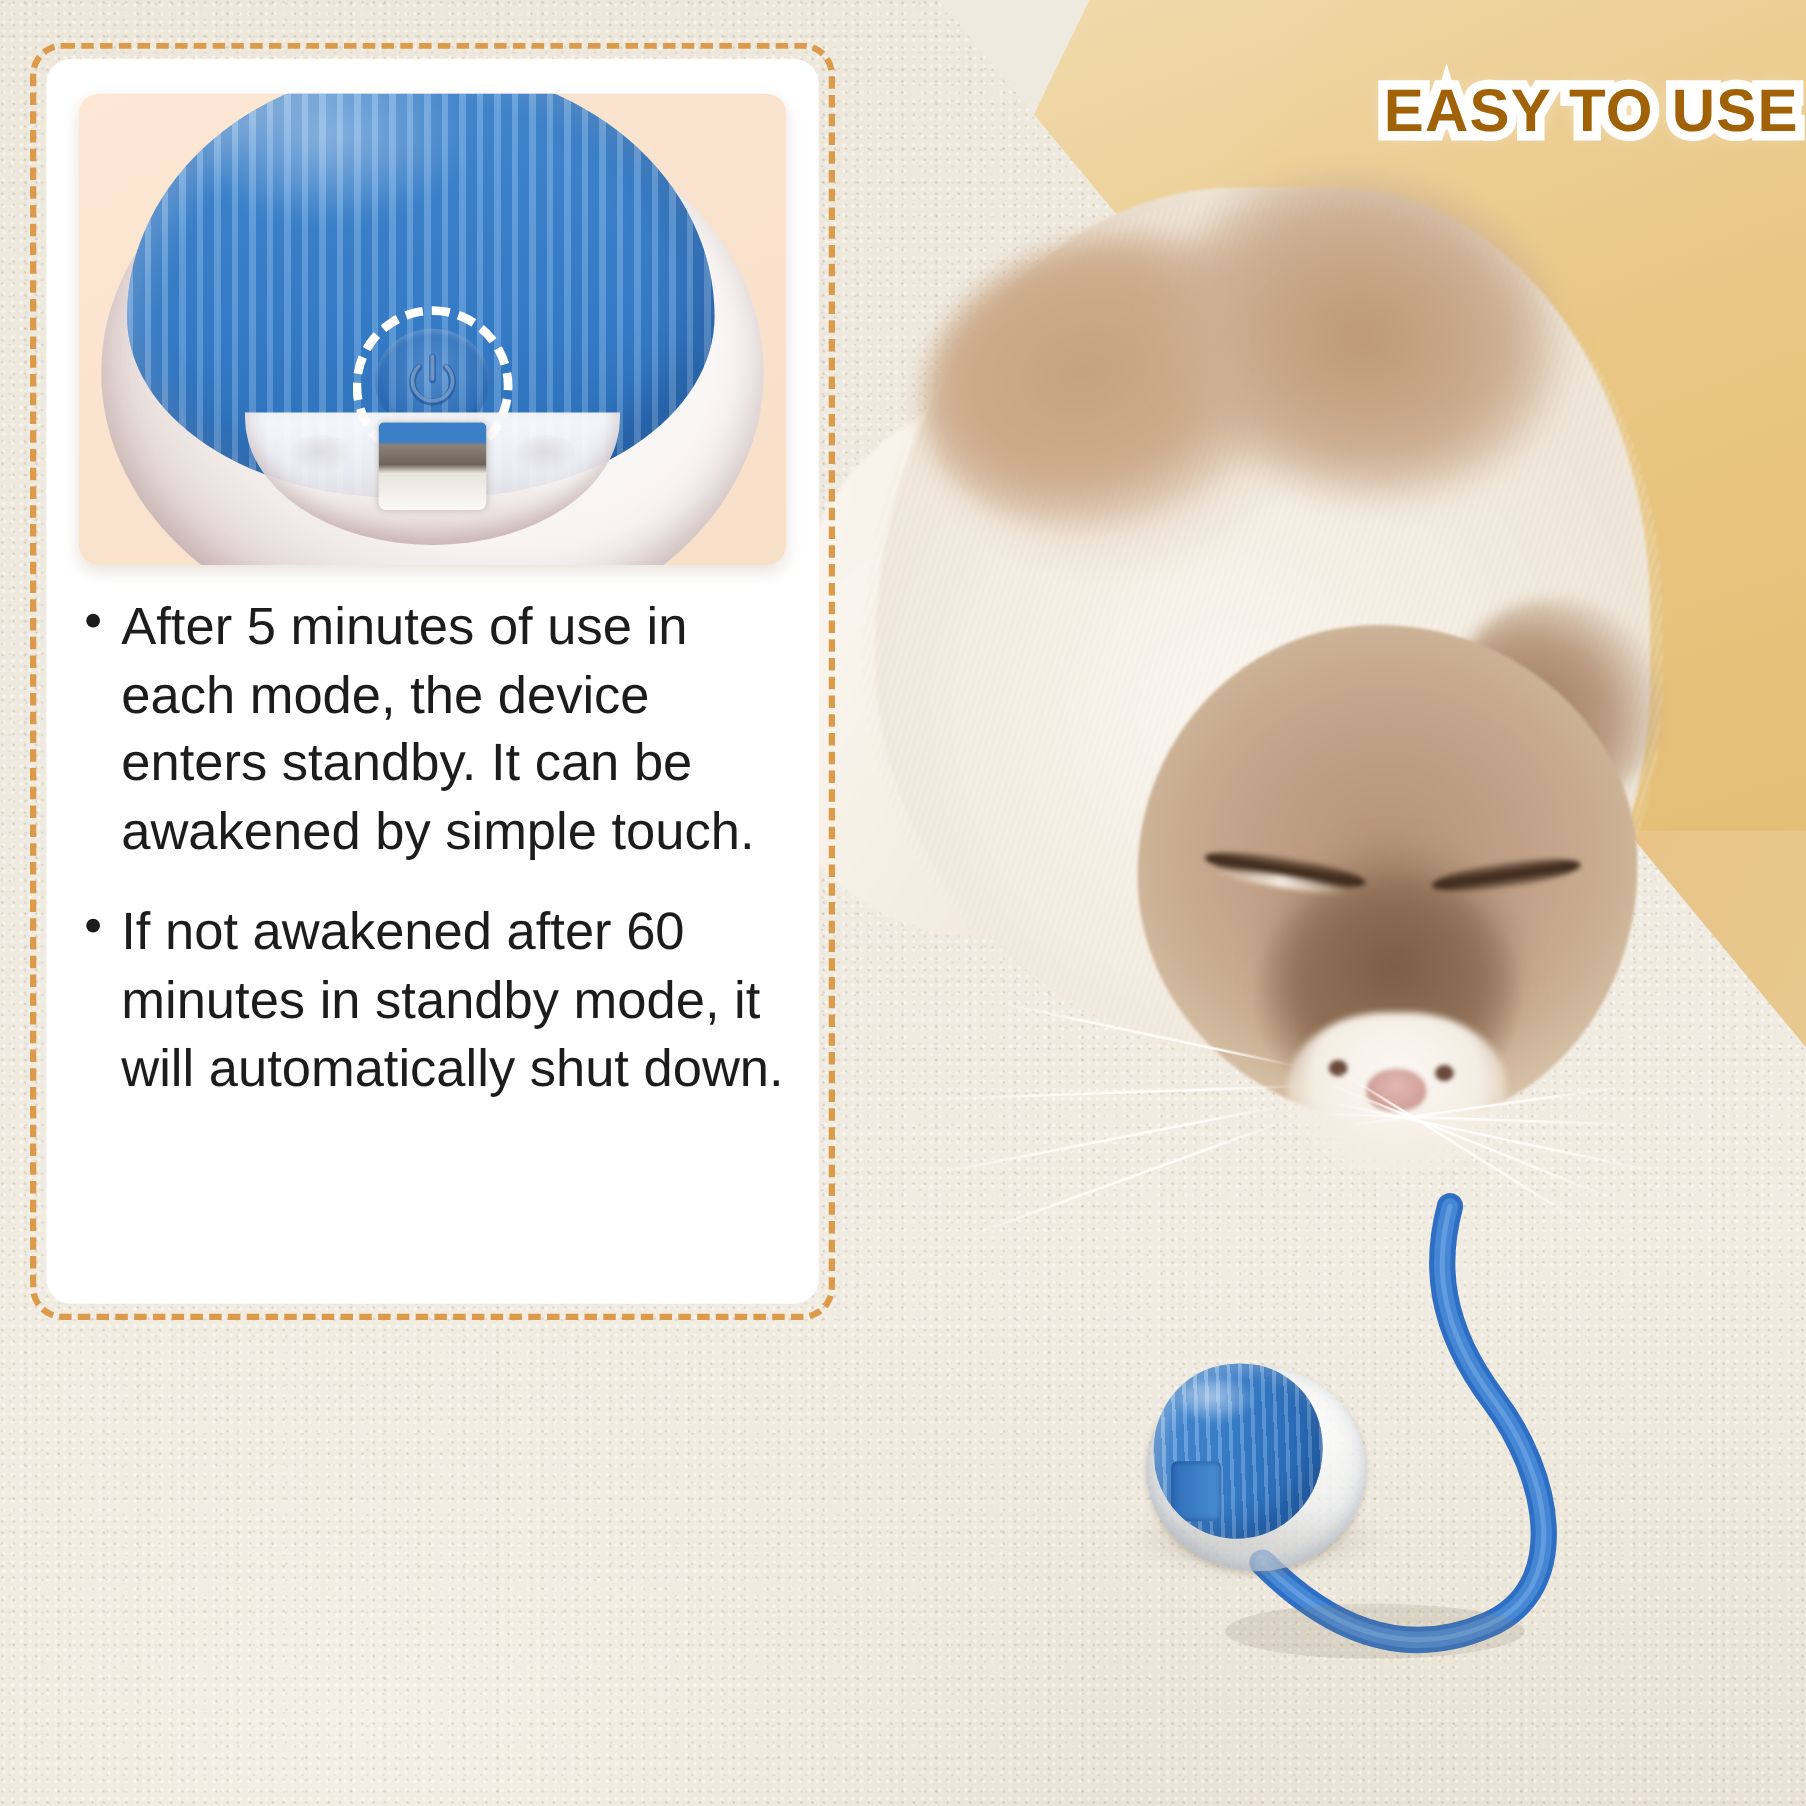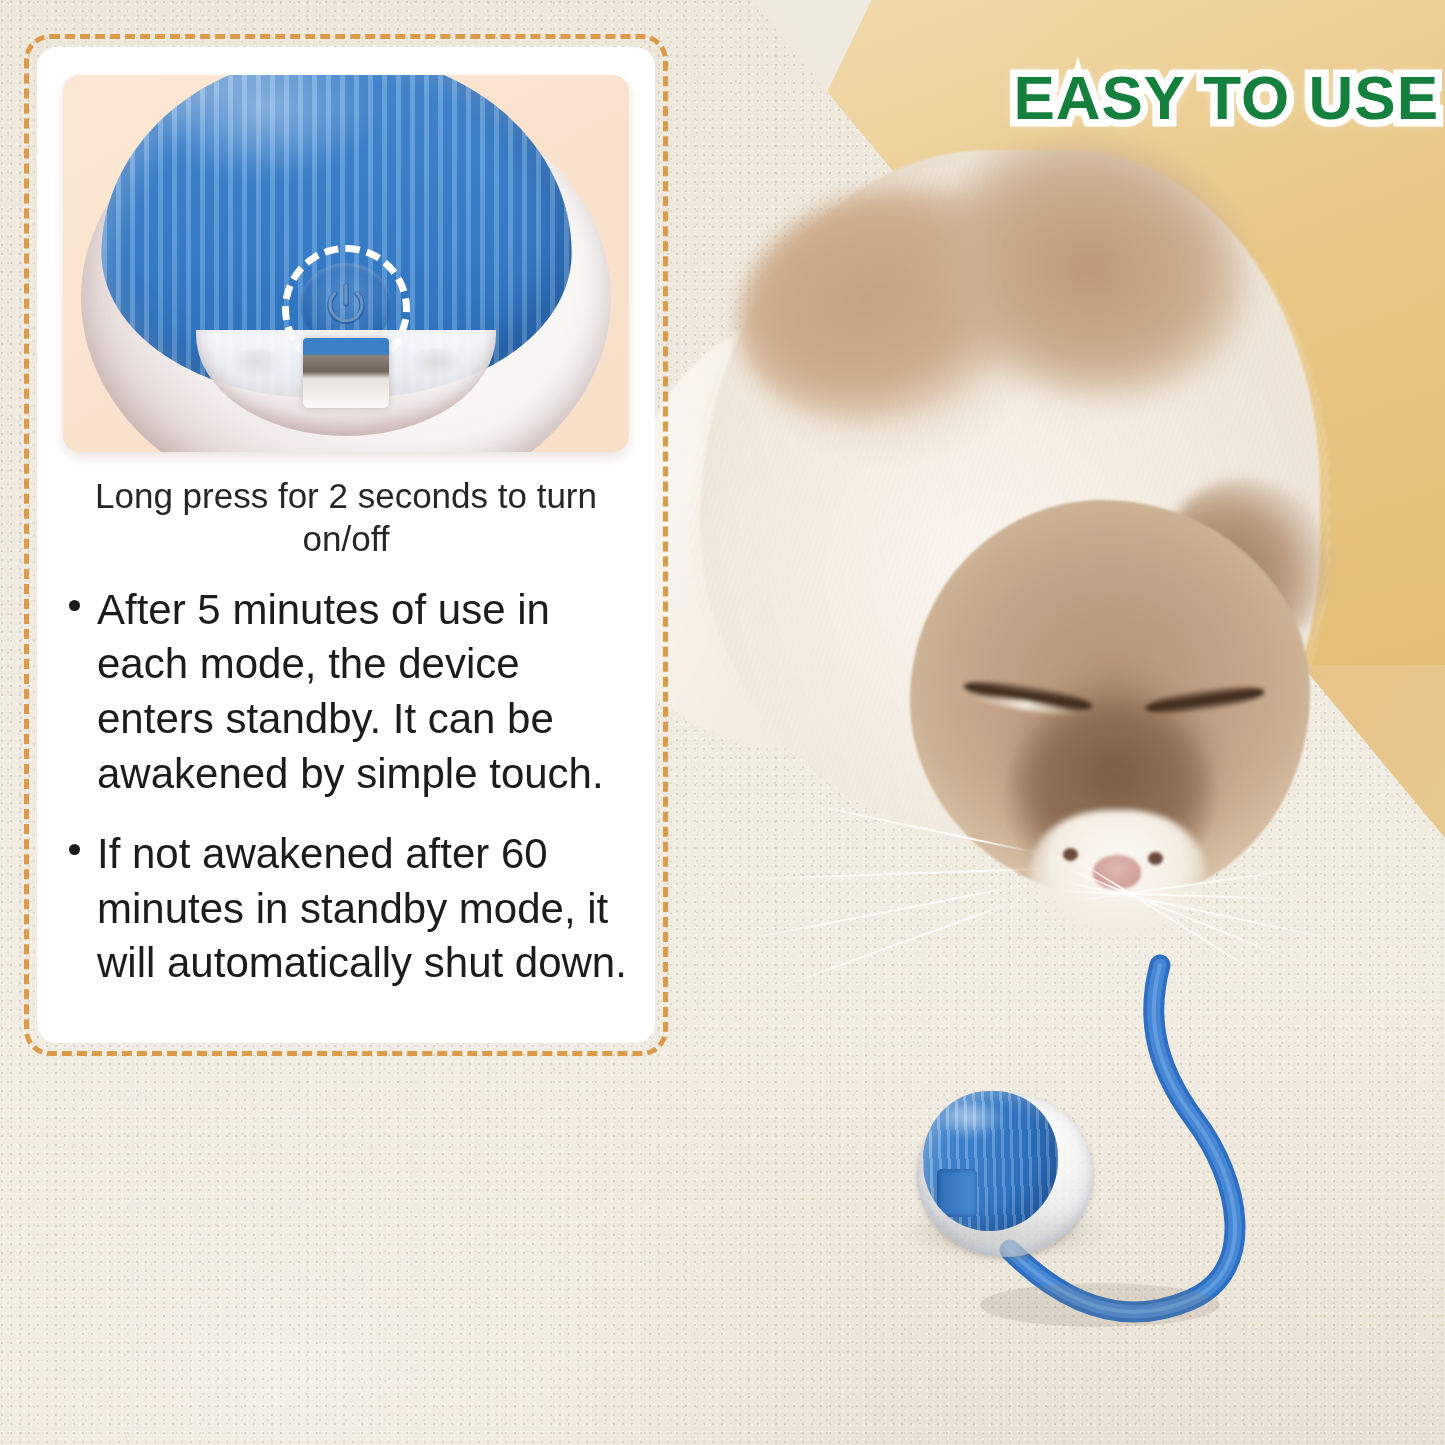--- a/index.html
+++ b/index.html
@@ -211,22 +211,22 @@
     background:radial-gradient(ellipse at 40% 40%, rgba(255,255,255,.55), rgba(255,255,255,0) 72%);
     border-radius:50%; filter:blur(3px);
   }
 
   
   #cord { position:absolute; left:0; top:0; width:1445px; height:1445px; pointer-events:none; }
 
   
   #headline {
     position:absolute; right:6px; top:62px;
-    font-size:62px; font-weight:bold; letter-spacing:1px;
-    color:#15803d;
+    font-size:48px; font-weight:bold; letter-spacing:1px;
+    color:#a16207;
     -webkit-text-stroke:15px #FFFFFF;
     paint-order:stroke fill;
     text-shadow:0 0 16px rgba(255,255,255,.9);
     white-space:nowrap;
   }
 
   
   #panel {
     position:absolute; left:24px; top:34px; width:644px; height:1022px;
     border:5px dashed #DC9B4A;
@@ -415,21 +415,20 @@
       </div>
       <div class="z-dash-circle"></div>
 
       <div class="z-base">
         <div class="z-dot" style="left:34px;top:18px;"></div>
         <div class="z-dot" style="right:34px;top:18px;"></div>
       </div>
       <div class="z-port"></div>
     </div>
 
-    <div class="caption">Long press for 2 seconds to turn on/off</div>
 
 
     <ul class="bullets">
       <li>After 5 minutes of use in each mode, the device enters standby. It can be awakened by simple touch.</li>
       <li>If not awakened after 60 minutes in standby mode, it will automatically shut down.</li>
     </ul>
 
   </div>
 </div>
 

